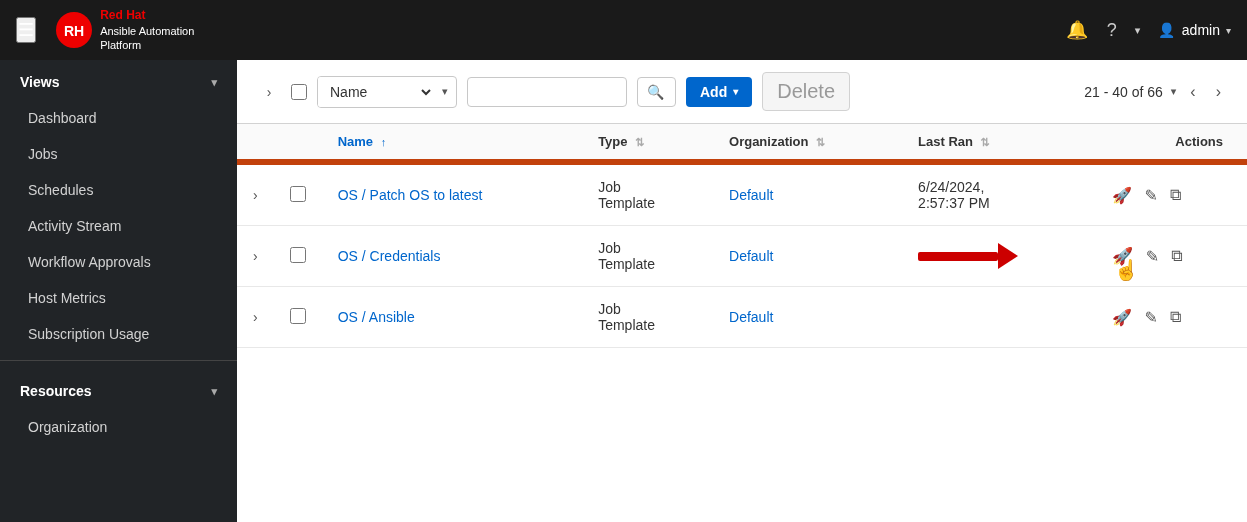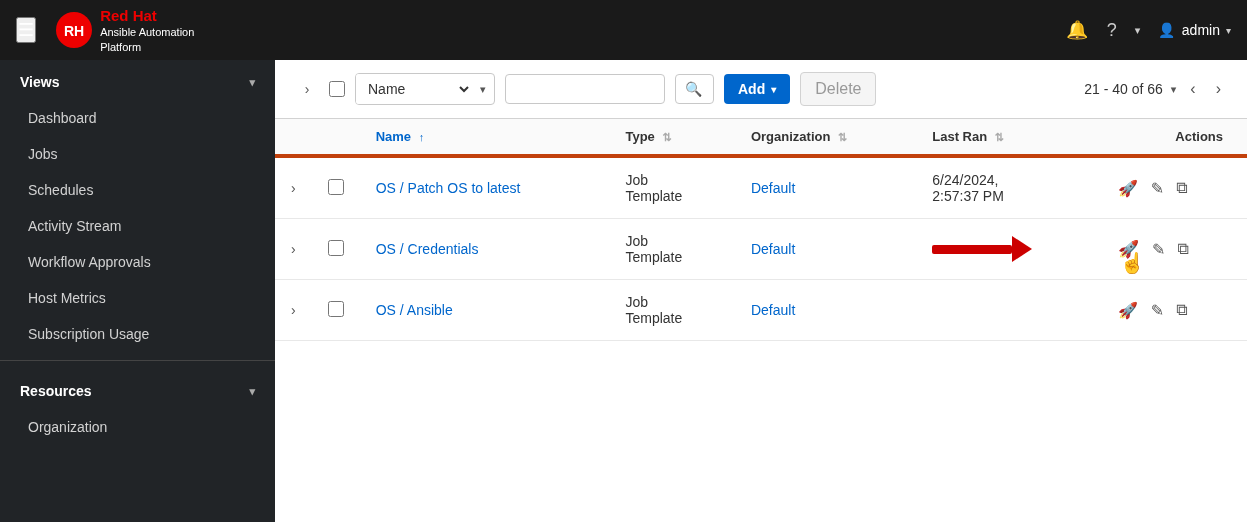--- a/index.html
+++ b/index.html
@@ -12,33 +12,33 @@
       height: 60px;
       display: flex;
       align-items: center;
       padding: 0 16px;
       flex-shrink: 0;
       gap: 12px;
     }
     .top-nav .hamburger { font-size: 18px; cursor: pointer; color: #fff; margin-right: 8px; }
     .brand { display: flex; align-items: center; gap: 8px; }
     .brand-text { font-size: 11px; color: #fff; line-height: 1.3; }
-    .brand-text .brand-main { color: #ee0000; font-weight: 700; font-size: 15px; }
+    .brand-text .brand-main { color: #ee0000; font-weight: 700; font-size: 12px; }
     .nav-spacer { flex: 1; }
     .nav-icons { display: flex; align-items: center; gap: 18px; }
     .nav-icon-btn { color: #ccc; cursor: pointer; font-size: 18px; background: none; border: none; }
     .nav-user { display: flex; align-items: center; gap: 6px; color: #fff; cursor: pointer; font-size: 14px; }
     .nav-caret { font-size: 10px; color: #ccc; }
 
     
     .layout { display: flex; flex: 1; overflow: hidden; }
 
     
     .sidebar {
-      width: 275px;
+      width: 237px;
       background: #212427;
       color: #fff;
       overflow-y: auto;
       flex-shrink: 0;
       display: flex;
       flex-direction: column;
     }
     .sidebar-section-header {
       display: flex;
       align-items: center;
@@ -134,35 +134,35 @@
       gap: 6px;
     }
     .add-btn .caret { font-size: 10px; }
     .delete-btn {
       background: #f5f5f5;
       color: #999;
       border: 1px solid #d2d2d2;
       border-radius: 4px;
       padding: 7px 14px;
       cursor: not-allowed;
-      font-size: 16px;
+      font-size: 20px;
     }
     .pagination-info { display: flex; align-items: center; gap: 8px; color: #333; font-size: 14px; margin-left: auto; }
     .pagination-caret { font-size: 11px; color: #555; cursor: pointer; }
     .pagination-arrow { background: none; border: none; cursor: pointer; font-size: 16px; color: #555; padding: 4px 6px; }
 
     
     .data-table { width: 100%; border-collapse: collapse; }
     .data-table th {
       padding: 10px 16px;
       text-align: left;
       font-size: 13px;
       font-weight: 600;
       color: #333;
-      border-bottom: 4px solid #c2410c;
+      border-bottom: 6px solid #c2410c;
       background: #fafafa;
     }
     .data-table th.sortable { cursor: pointer; }
     .data-table th .sort-icon { color: #0066cc; margin-left: 4px; font-size: 11px; }
     .data-table th .sort-icon-neutral { color: #aaa; margin-left: 4px; font-size: 11px; }
     .data-table td {
       padding: 14px 16px;
       border-bottom: 1px solid #e8e8e8;
       vertical-align: middle;
       font-size: 14px;

